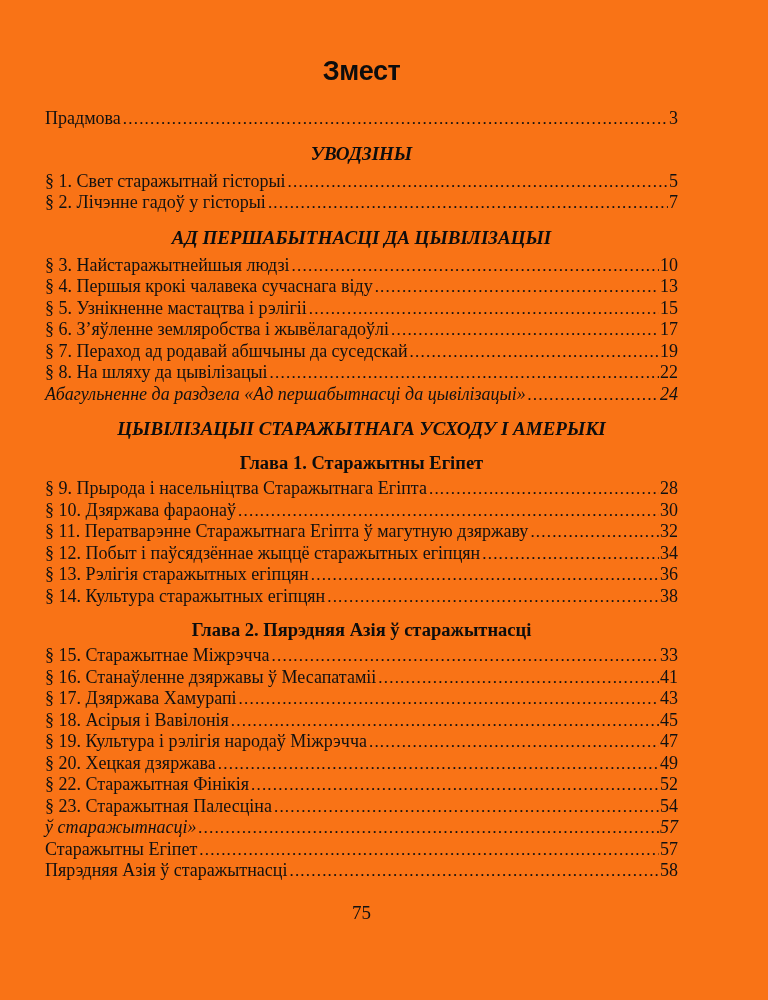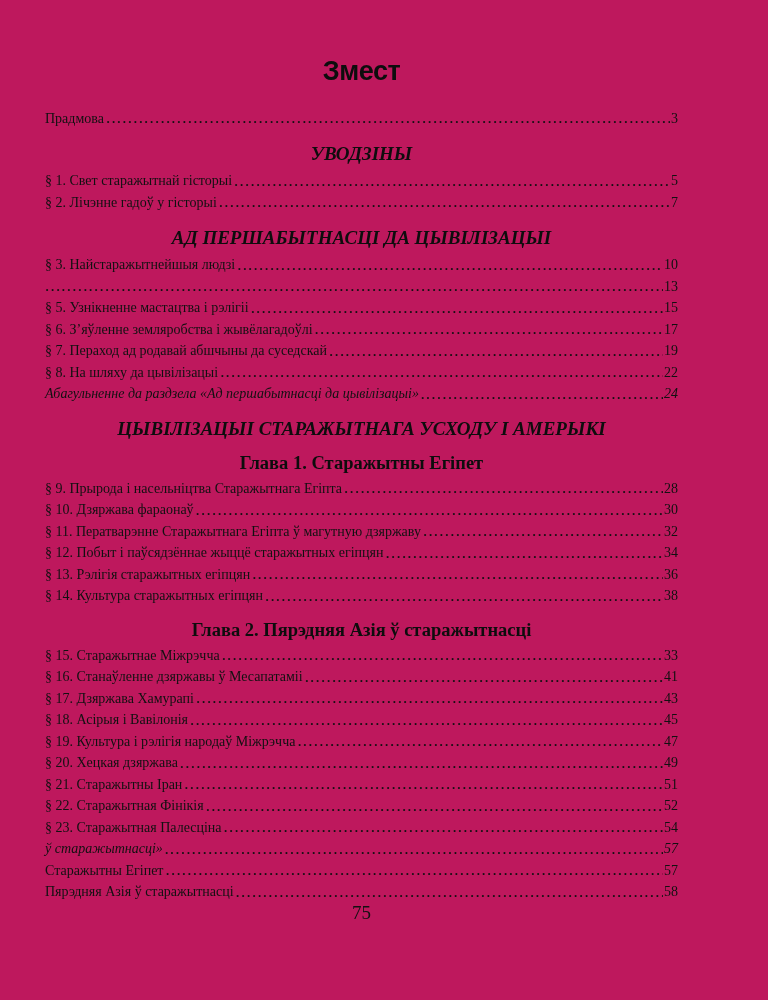--- a/index.html
+++ b/index.html
@@ -4,21 +4,21 @@
 <style>
   html, body {
     margin: 0;
     padding: 0;
     background: #ffffff;
   }
   .page {
     position: relative;
     width: 768px;
     height: 1000px;
-    background: #be185d;
+    background: #f97316;
     overflow: hidden;
     font-family: "Liberation Serif", serif;
     color: #111111;
   }
   .content {
     position: absolute;
     left: 45px;
     right: 90px;
     top: 0;
   }
@@ -45,22 +45,22 @@
   .chap-heading {
     text-align: center;
     font-weight: 700;
     font-size: 18.5px;
     line-height: 23px;
     margin: 12px 0 3px 0;
     color: #0d0d0d;
   }
   .row {
     display: flex;
-    align-items: center;
-    font-size: 14px;
+    align-items: flex-start;
+    font-size: 18px;
     line-height: 20.5px;
     white-space: nowrap;
   }
   .row .lbl {
     flex: 0 0 auto;
     padding-right: 2px;
   }
   .row .dots {
     flex: 1 1 auto;
     overflow: hidden;
@@ -118,20 +118,21 @@
           <span class="dots"></span>
           <span class="pg">7</span>
         </div>
         <div class="sec-heading">АД ПЕРШАБЫТНАСЦІ ДА ЦЫВІЛІЗАЦЫІ</div>
         <div class="row">
           <span class="lbl">§ 3. Найстаражытнейшыя людзі</span>
           <span class="dots"></span>
           <span class="pg">10</span>
         </div>
         <div class="row">
+          <span class="lbl">§ 4. Першыя крокі чалавека сучаснага віду</span>
           <span class="dots"></span>
           <span class="pg">13</span>
         </div>
         <div class="row">
           <span class="lbl">§ 5. Узнікненне мастацтва і рэлігіі</span>
           <span class="dots"></span>
           <span class="pg">15</span>
         </div>
         <div class="row">
           <span class="lbl">§ 6. З’яўленне земляробства і жывёлагадоўлі</span>
@@ -208,25 +209,20 @@
         </div>
         <div class="row">
           <span class="lbl">§ 19. Культура і рэлігія народаў Міжрэчча</span>
           <span class="dots"></span>
           <span class="pg">47</span>
         </div>
         <div class="row">
           <span class="lbl">§ 20. Хецкая дзяржава</span>
           <span class="dots"></span>
           <span class="pg">49</span>
-        </div>
-        <div class="row">
-          <span class="lbl">§ 21. Старажытны Іран</span>
-          <span class="dots"></span>
-          <span class="pg">51</span>
         </div>
         <div class="row">
           <span class="lbl">§ 22. Старажытная Фінікія</span>
           <span class="dots"></span>
           <span class="pg">52</span>
         </div>
         <div class="row">
           <span class="lbl">§ 23. Старажытная Палесціна</span>
           <span class="dots"></span>
           <span class="pg">54</span>

